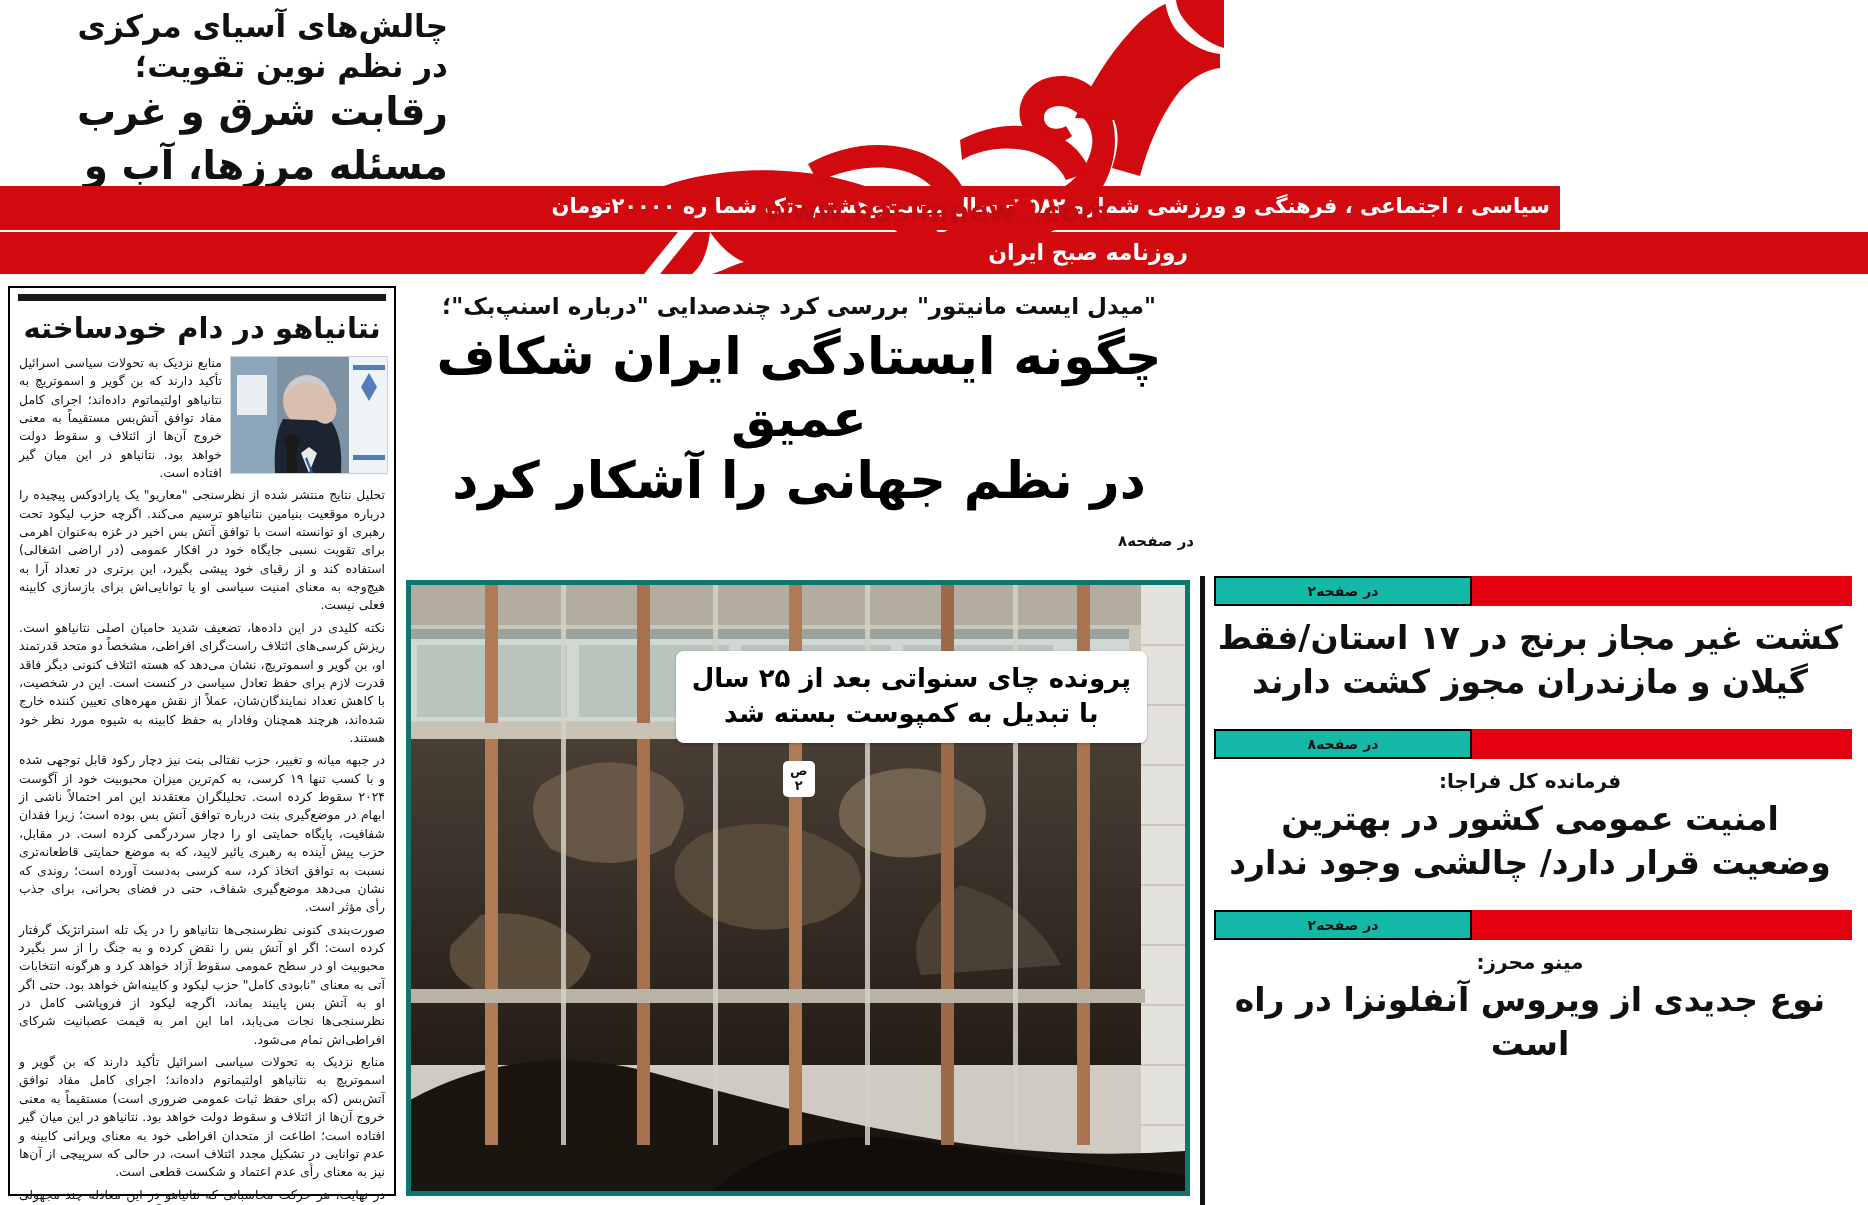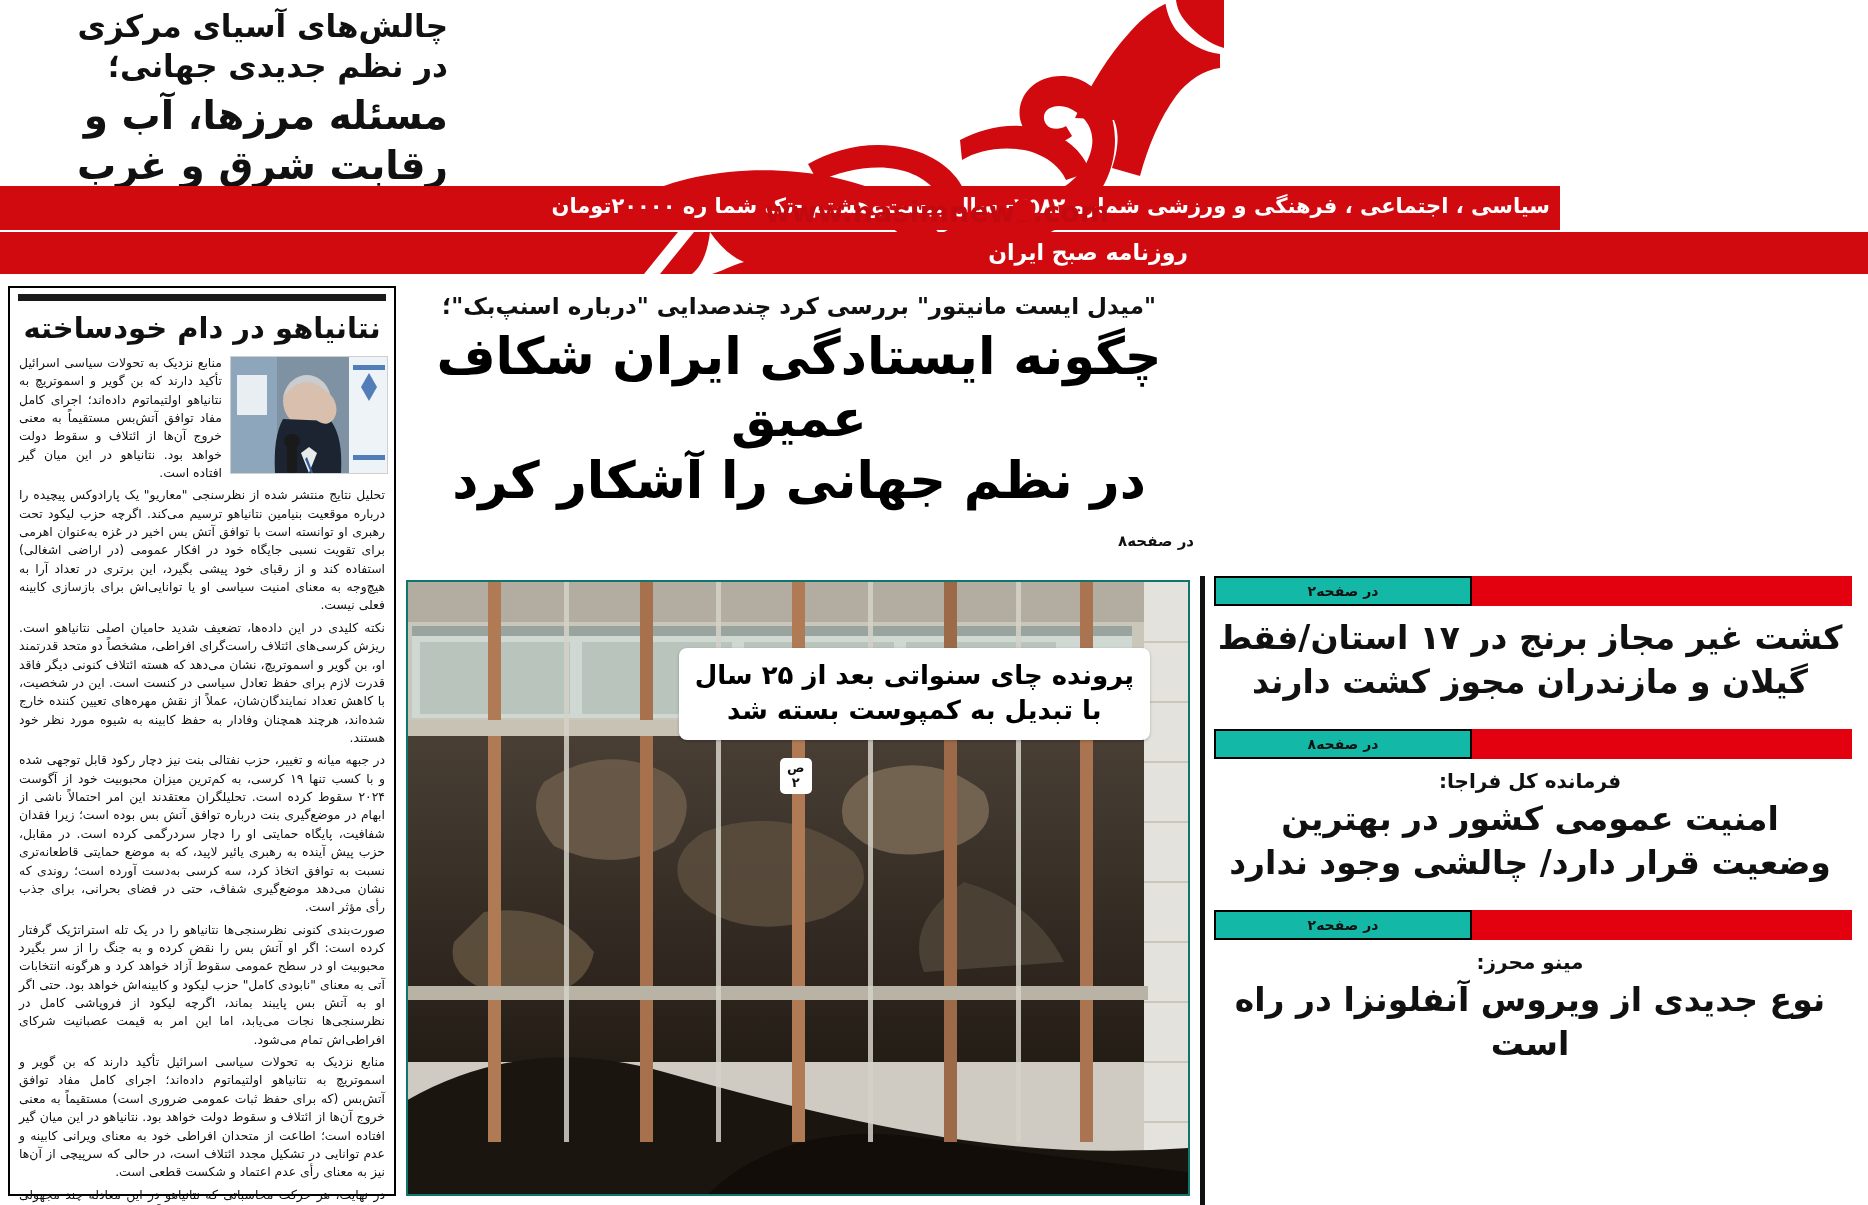--- a/index.html
+++ b/index.html
@@ -102,21 +102,21 @@
     font-size:51px;line-height:1.22;letter-spacing:-1px;margin:2px 0 0 0;
   }
   .headline .hl2{display:block;}
   .hl-ref{
     position:absolute;right:0px;top:248px;font-size:15px;font-weight:bold;
     direction:rtl;
   }
 
   .photo-frame{
     position:absolute;left:2px;top:296px;width:784px;height:616px;
-    border:2px solid #0f766e;box-sizing:border-box;background:#cfcac2;
+    border:5px solid #0f766e;box-sizing:border-box;background:#cfcac2;
     overflow:hidden;
   }
   .photo-inner{position:absolute;inset:0;overflow:hidden;}
   .cap-box{
     position:absolute;right:38px;top:66px;background:#fff;border-radius:8px;
     padding:10px 16px 12px 16px;direction:rtl;text-align:center;
     font-weight:bold;font-size:26px;line-height:1.34;color:#000;
     box-shadow:0 1px 3px rgba(0,0,0,.25);
   }
   .page-tag{
@@ -152,23 +152,23 @@
     line-height:1.32;margin:0 16px 0 16px;letter-spacing:-0.5px;
   }
 </style>
 </head>
 <body>
 
 <div class="page">
 
   <div class="top-teaser">
     <div class="tt-line tt-1">چالش‌های آسیای مرکزی</div>
-    <div class="tt-line tt-2">در نظم جدیدی جهانی؛</div>
+    <div class="tt-line tt-2">در نظم نوین تقویت؛</div>
+    <div class="tt-line tt-4">رقابت شرق و غرب</div>
     <div class="tt-line tt-3">مسئله مرزها، آب و</div>
-    <div class="tt-line tt-4">رقابت شرق و غرب</div>
   </div>
   <div class="tt-ref">در صفحه۸</div>
 
   <div class="masthead">
     <svg class="logo-svg" viewBox="0 0 620 272" width="620" height="272">
 
       <path d="M300 272 C300 252 312 236 336 226 C360 216 392 210 418 200 C450 188 468 170 472 146
                C474 132 468 120 456 112 C448 106 438 104 430 108 C424 111 422 118 426 124
                C430 130 440 130 446 126 L452 136 C440 146 422 146 410 136 C396 124 396 102 410 88
                C424 74 450 72 468 84 C492 100 500 132 492 164 C482 204 446 230 400 244

